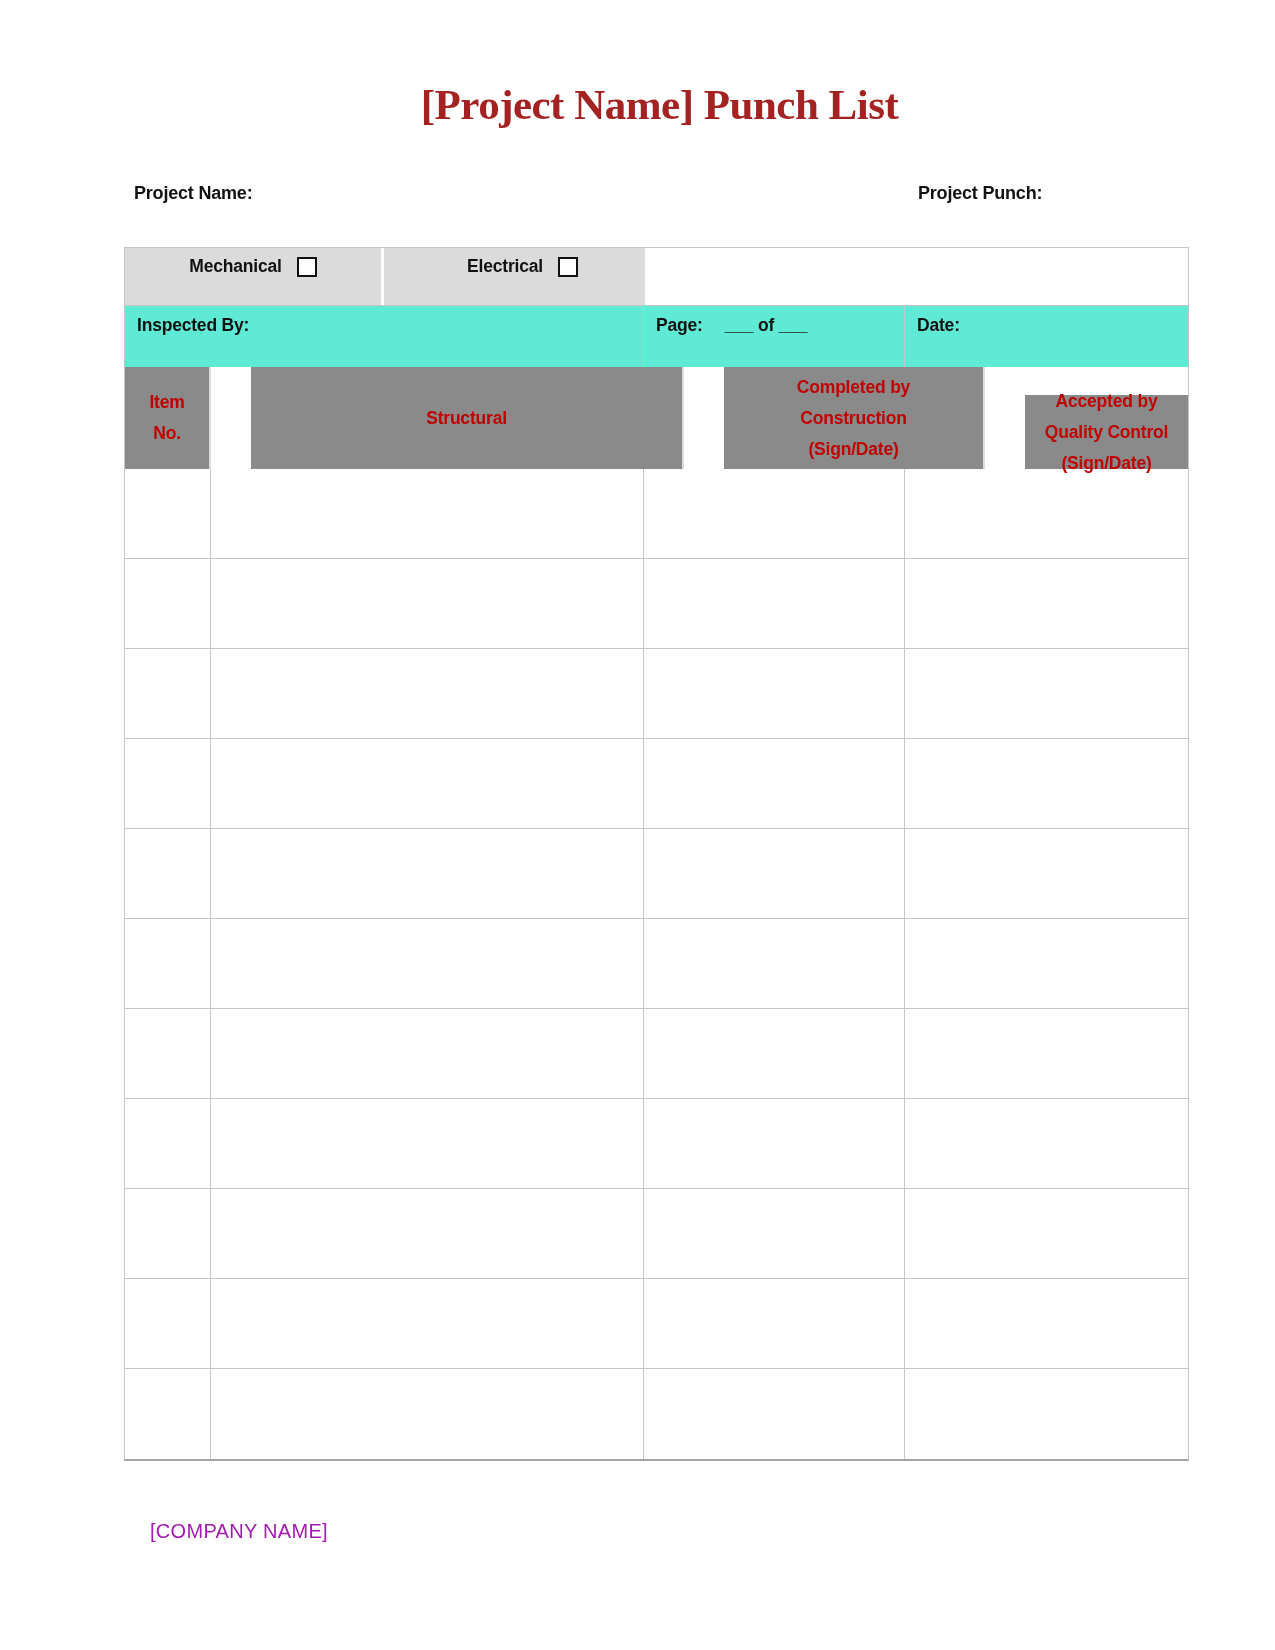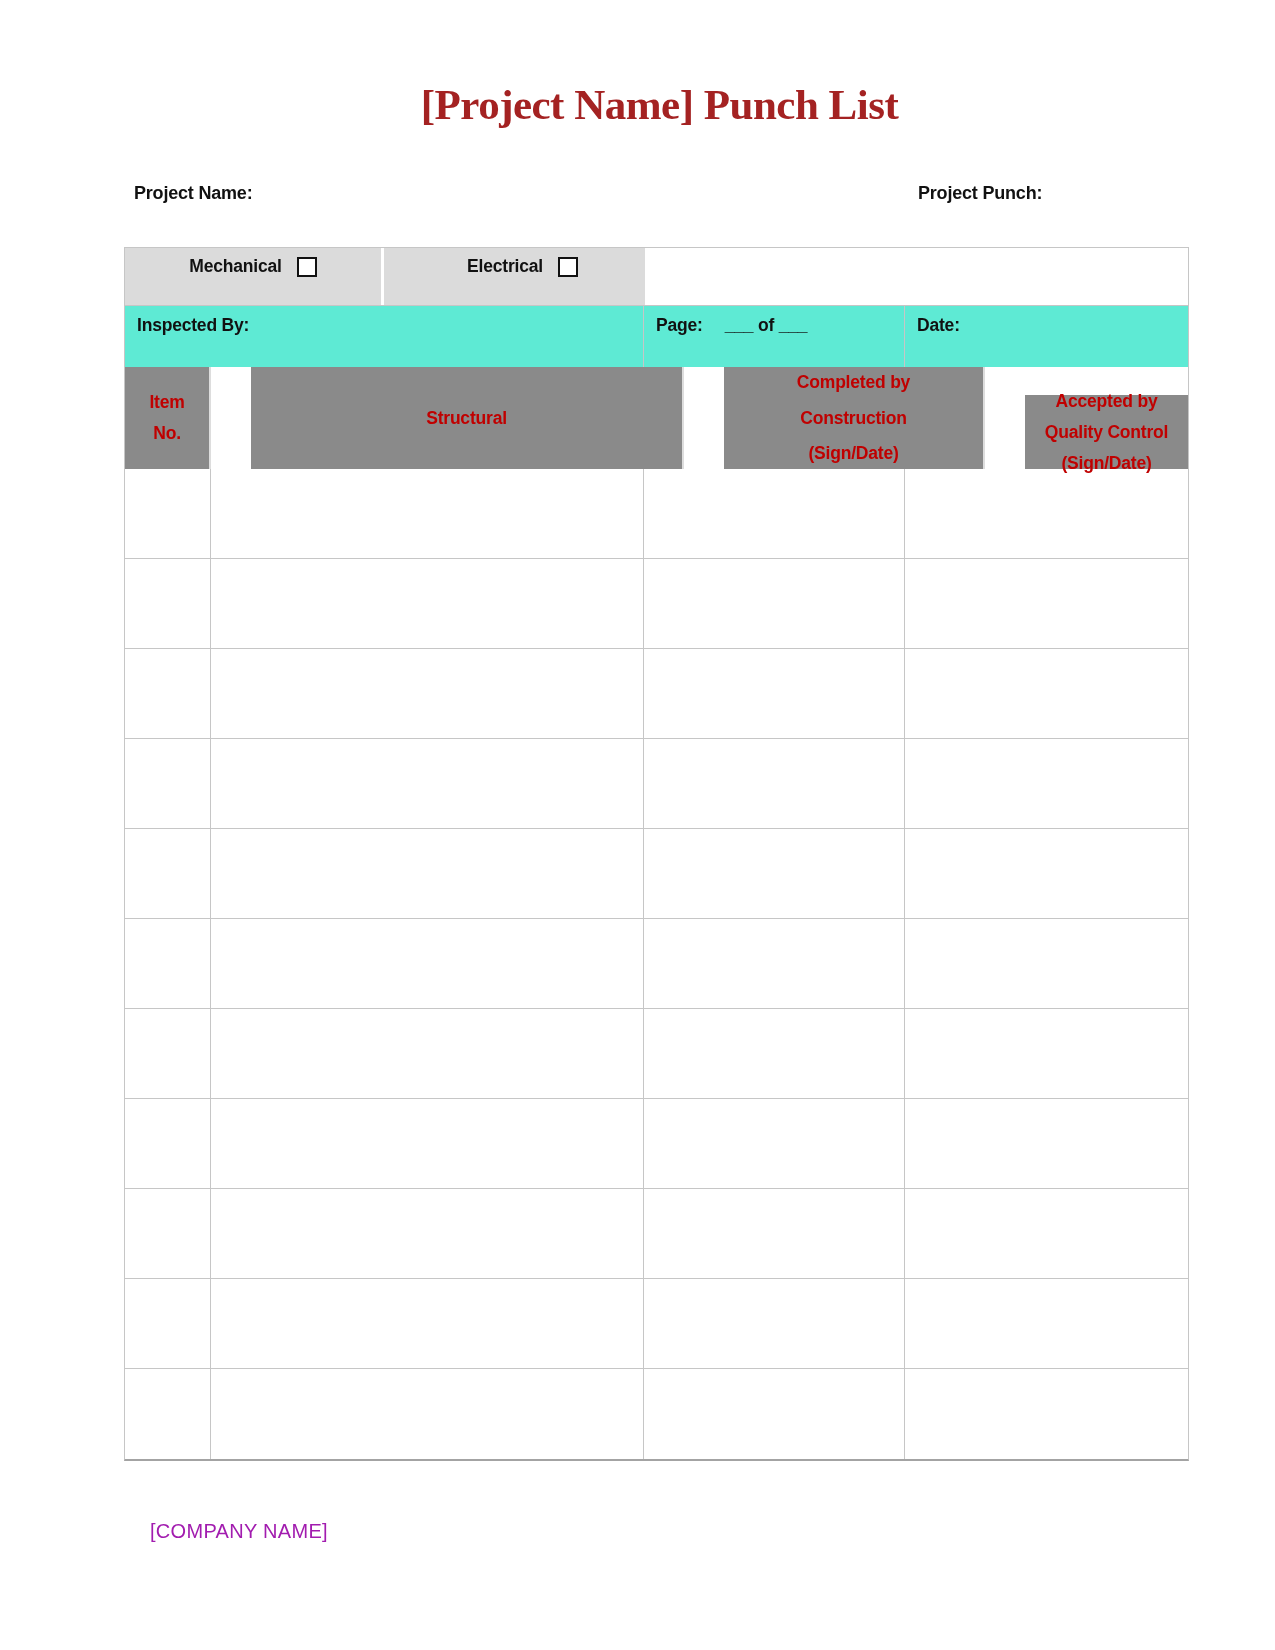--- a/index.html
+++ b/index.html
@@ -57,21 +57,21 @@
   .i1{width:519px;}.i2{width:261px;}.i3{flex:1;}
   .blanks{margin-left:22px;margin-top:37px;}
   
   .head-row{height:102px;gap:40px;}
   .head-cell{
     background:#8A8A8A;color:#C00000;text-align:center;
     display:flex;flex-direction:column;justify-content:center;
     line-height:31px;border-right:2px solid #DDDDDD;
   }
   .head-cell:last-child{border-right:none;}
-  .c1{width:86px;}.c2{width:433px;}.c3{width:261px;justify-content:space-between;}.c4{flex:1;margin-top:28px;}
+  .c1{width:86px;}.c2{width:433px;}.c3{width:261px;}.c4{flex:1;margin-top:28px;}
   
   .body-row{height:90px;border-bottom:1px solid #C6C6C6;background:#fff;}
   .body-row:last-child{border-bottom:none;}
   
   .footer-text{
     position:absolute;left:150px;top:1520px;
     font-size:20px;font-weight:400;letter-spacing:0.3px;color:#a21caf;
   }
 </style>
 </head>

